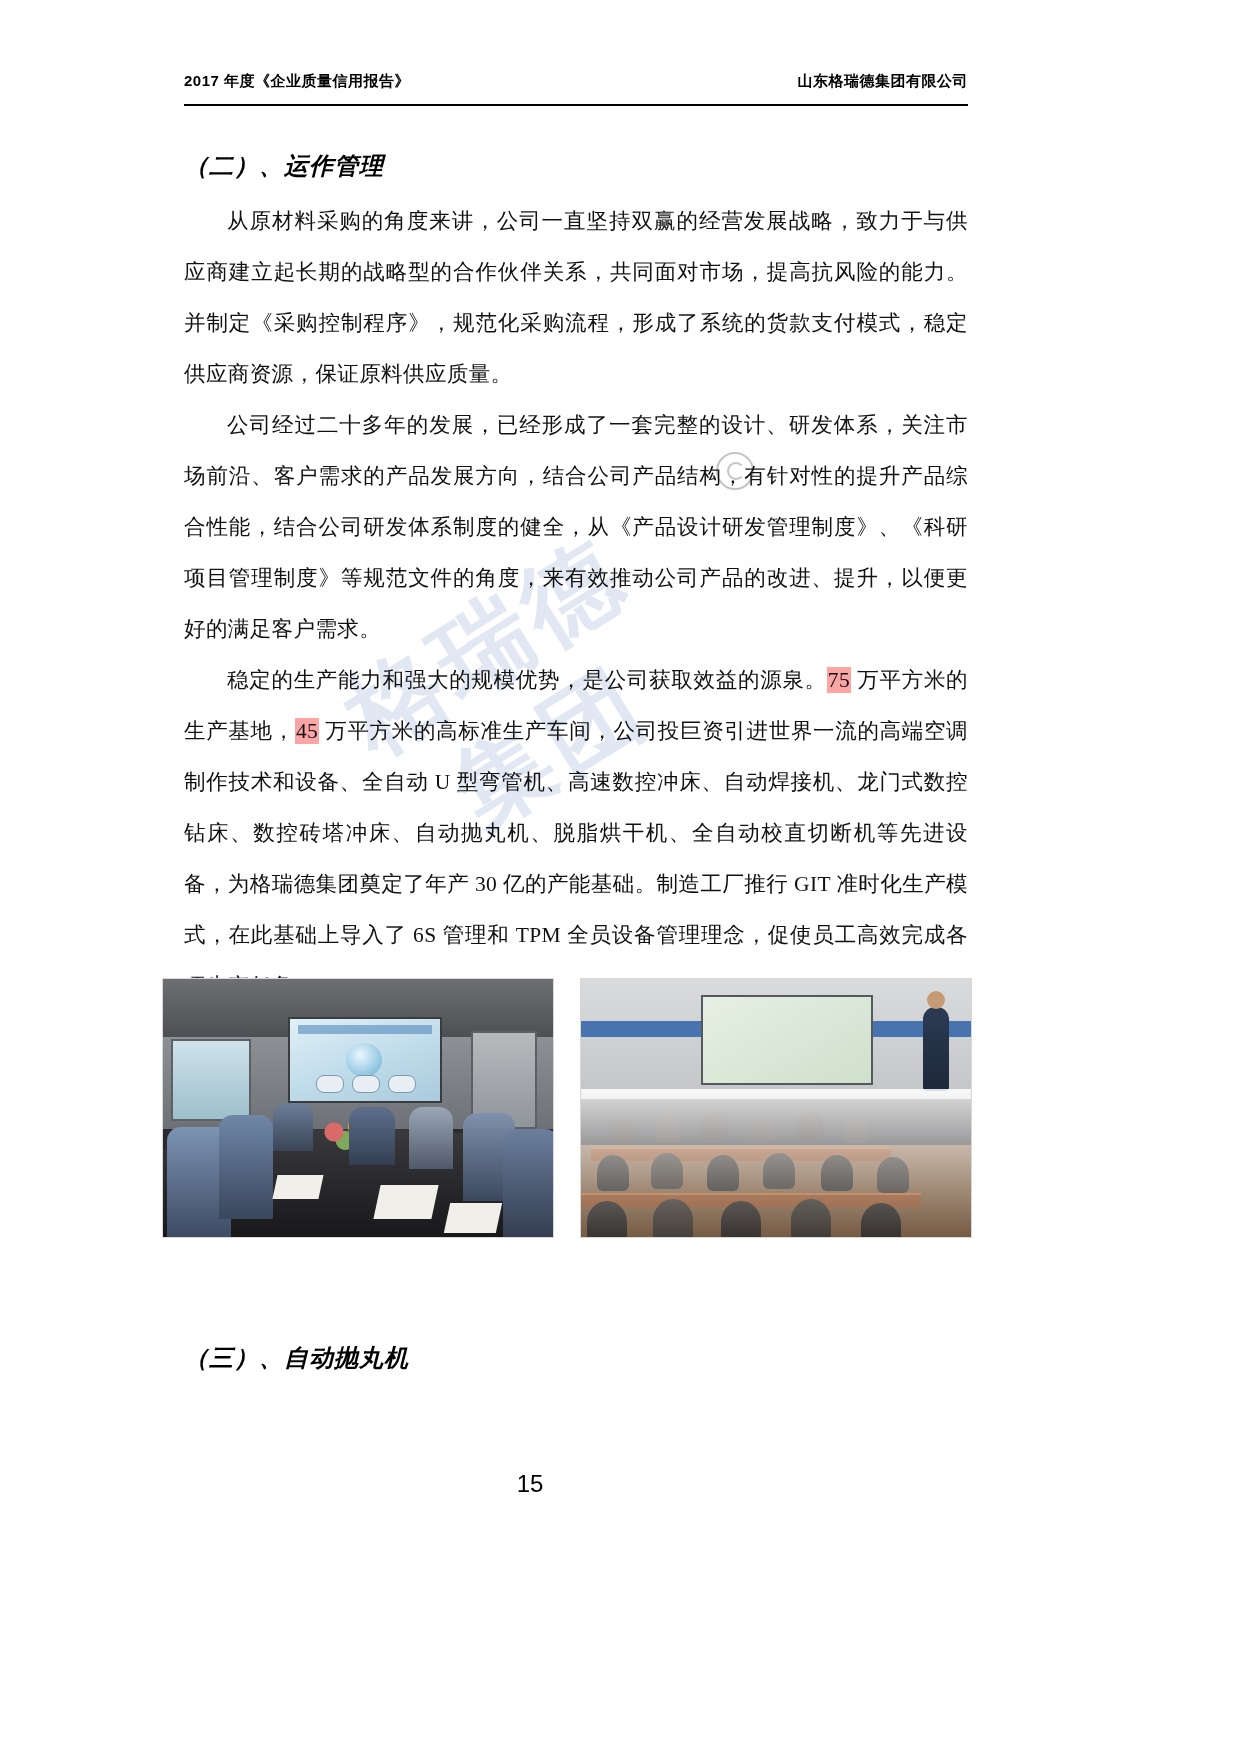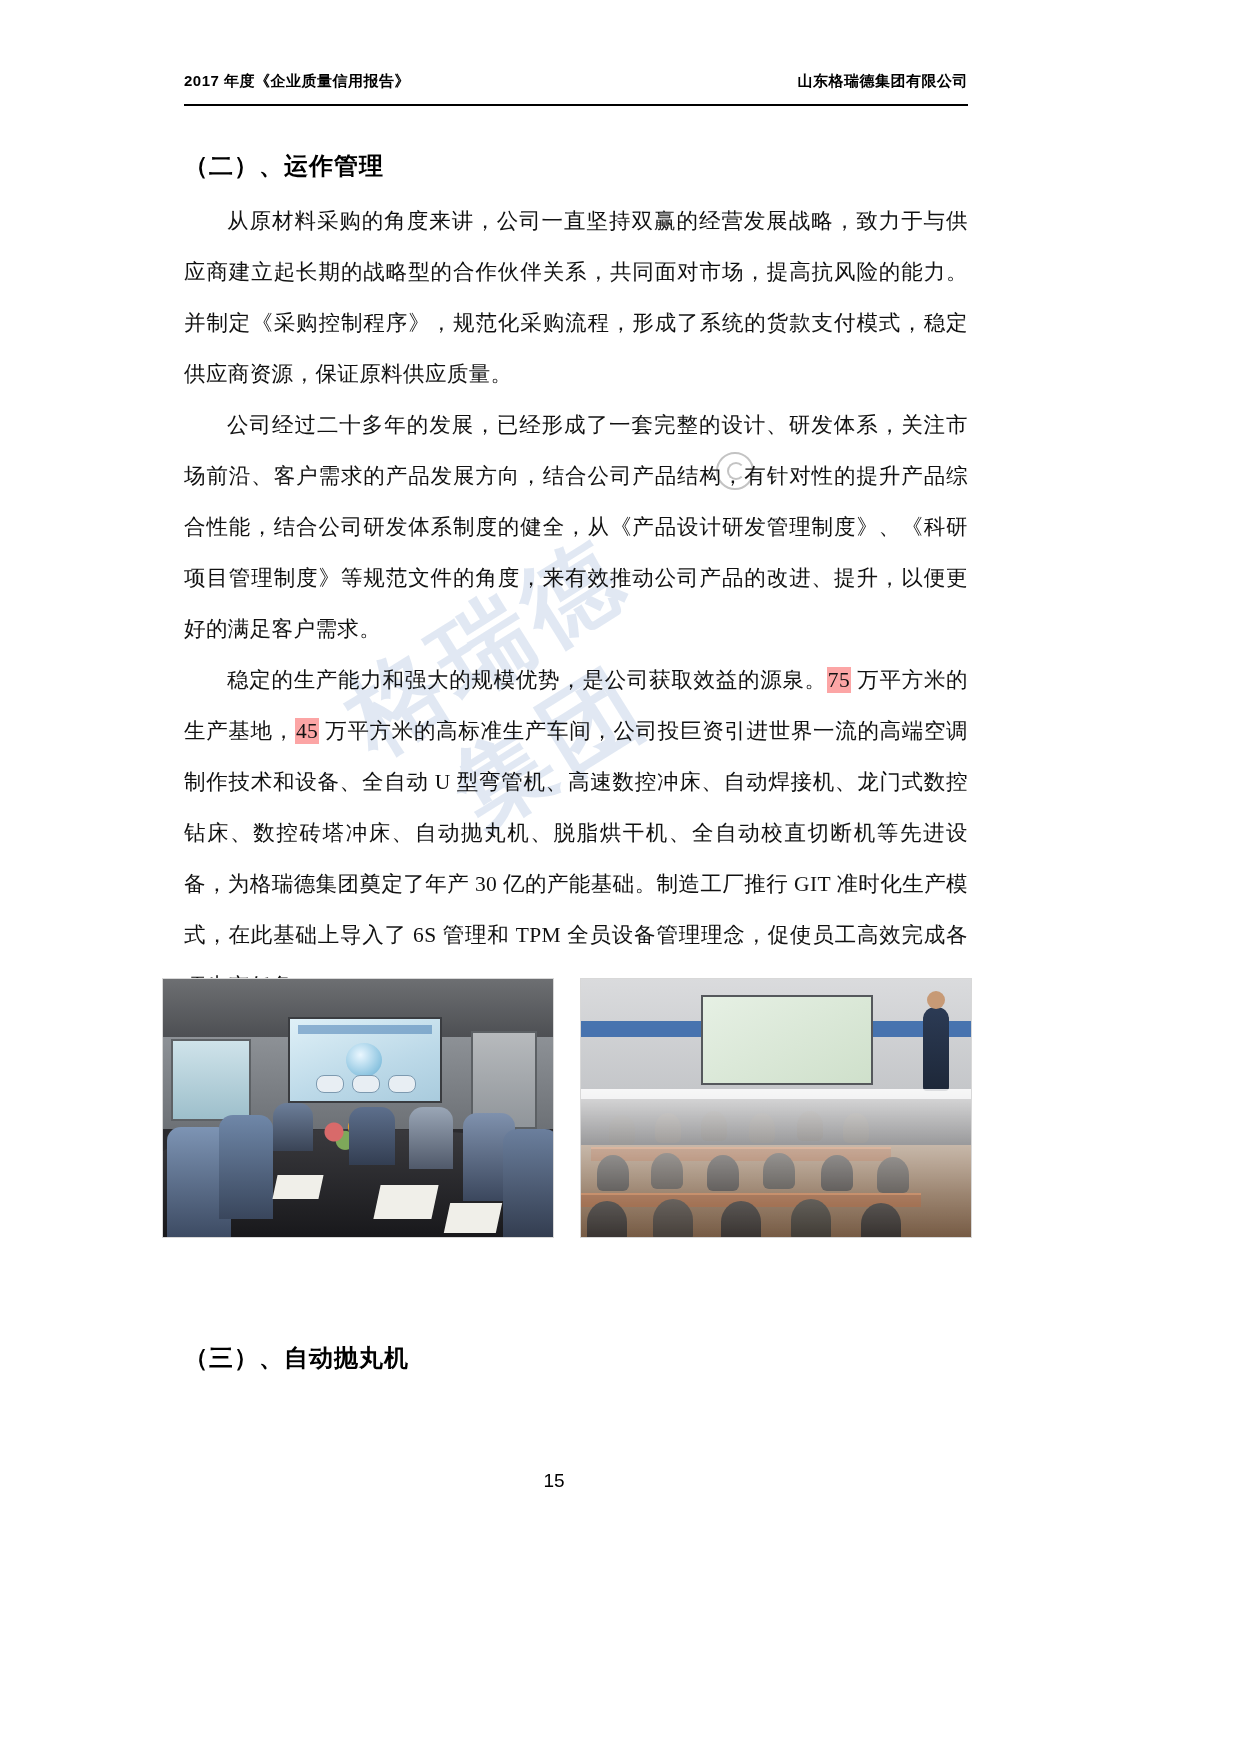--- a/index.html
+++ b/index.html
@@ -64,20 +64,21 @@
   }
   p.indent { text-indent: 2em; }
   h2.section {
     margin: 14px 0 6px 0;
     font-size: 24px;
     line-height: 48px;
     font-family: "Liberation Sans", sans-serif;
     font-weight: bold;
     letter-spacing: 1px;
     color: #000;
+    font-style: italic;
   }
   .hl {
     background: #fca5a5;
     padding: 1px 1px;
   }
   
   .watermark {
     position: absolute;
     left: 300px;
     top: 560px;
@@ -241,23 +242,22 @@
     top: 1320px;
     width: 784px;
   }
   .page-number {
     position: absolute;
     left: 0;
     top: 1470px;
     width: 1028px;
     text-align: center;
     font-family: "Liberation Sans", sans-serif;
-    font-size: 19px;
+    font-size: 24px;
     color: #000;
-    margin-left: 24px;
   }
 </style>
 </head>
 <body>
 
 <div class="page">
 
   <div class="header">
     <span>2017 年度《企业质量信用报告》</span>
     <span>山东格瑞德集团有限公司</span>

